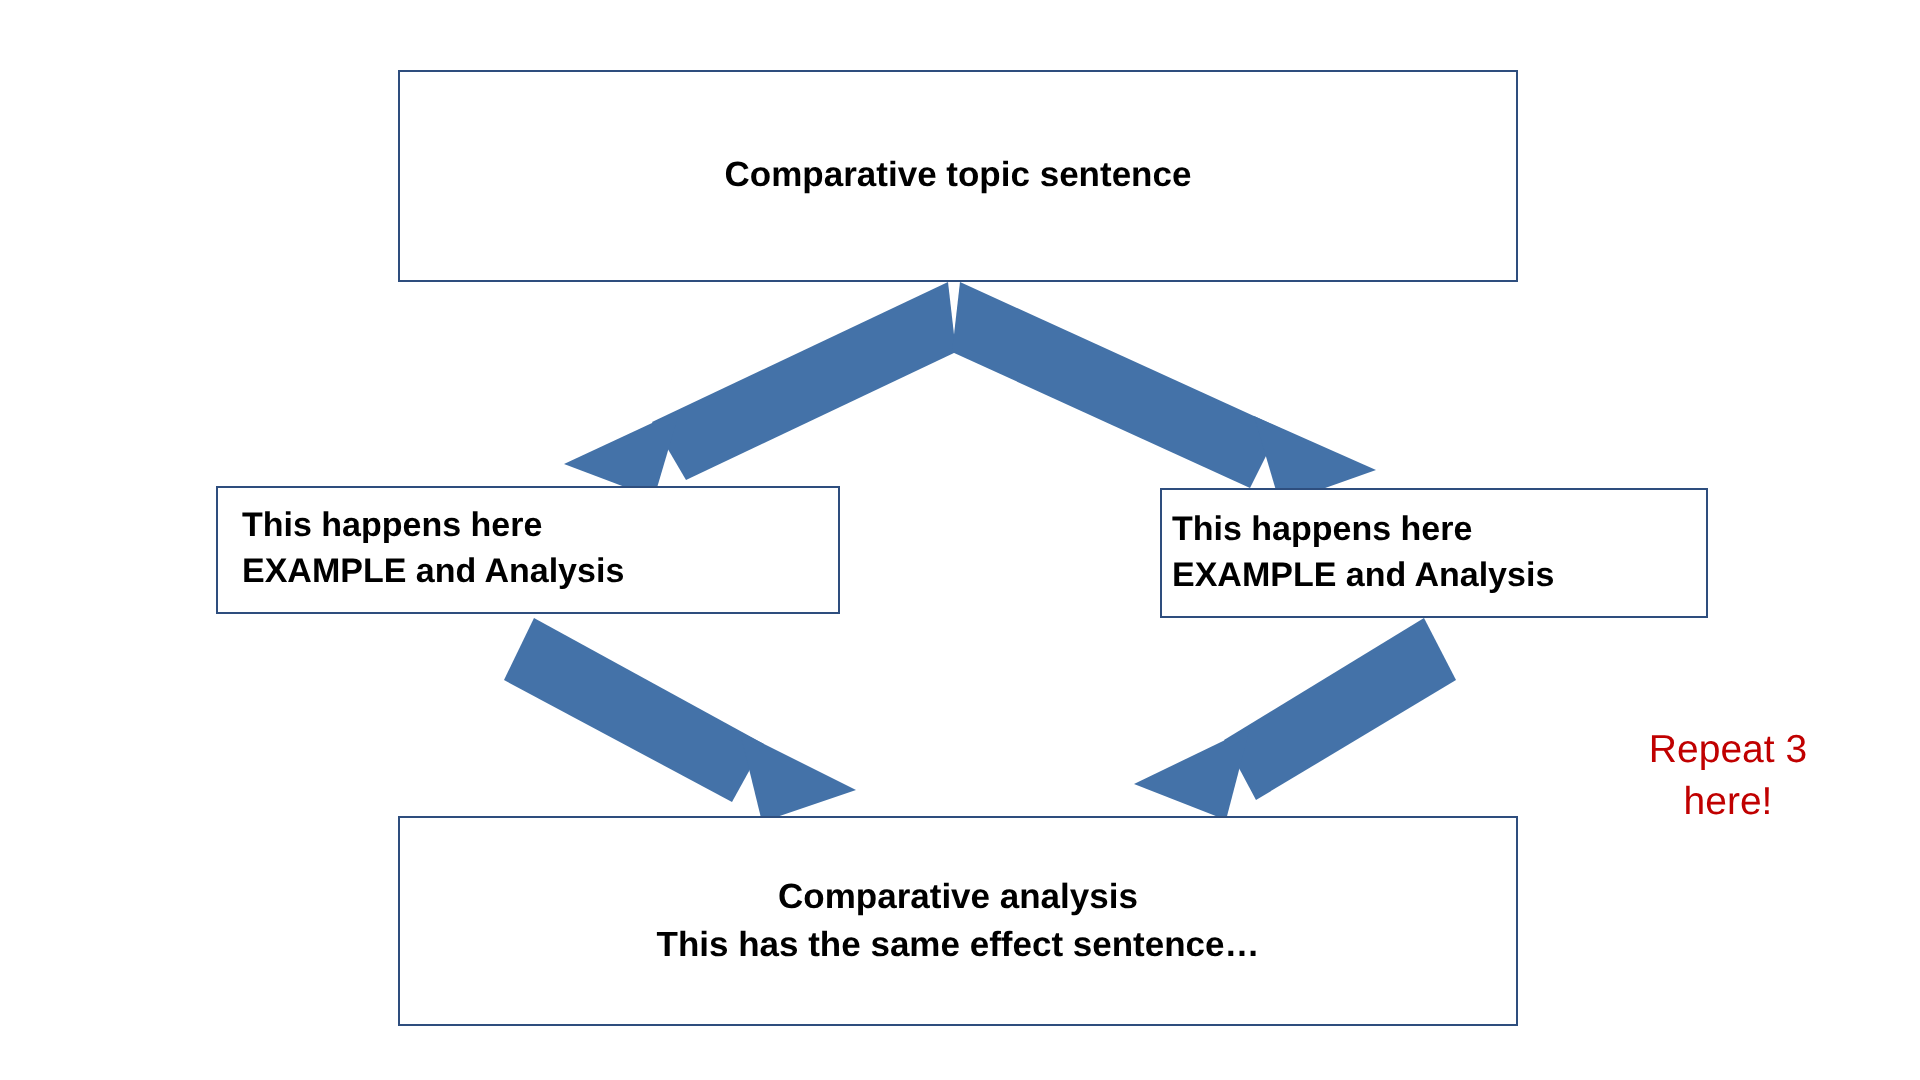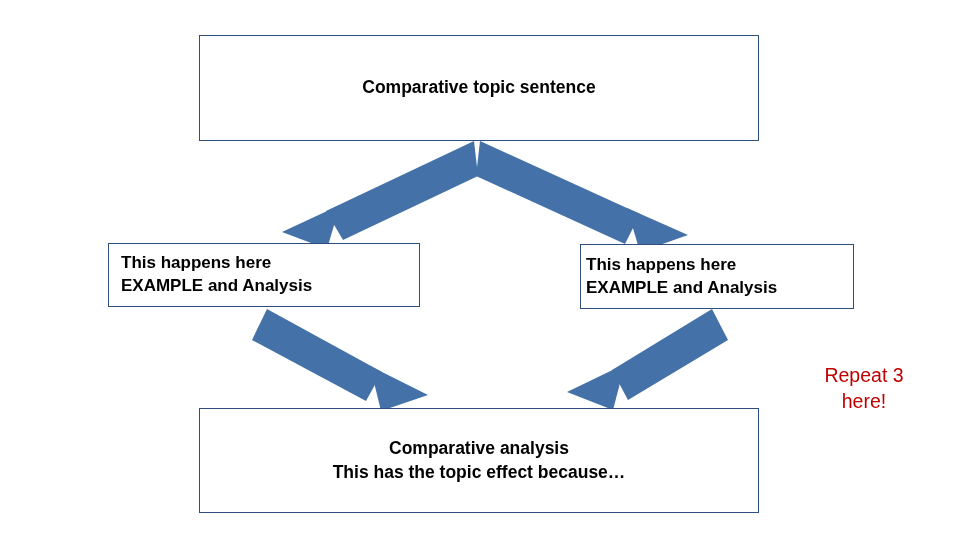--- a/index.html
+++ b/index.html
@@ -136,21 +136,21 @@
     <span class="line">EXAMPLE and Analysis</span>
   </div>
 
   <div class="box box-right">
     <span class="line">This happens here</span>
     <span class="line">EXAMPLE and Analysis</span>
   </div>
 
   <div class="box box-bottom">
     <span class="line">Comparative analysis</span>
-    <span class="line">This has the topic effect because…</span>
+    <span class="line">This has the same effect sentence…</span>
   </div>
 
   <div class="repeat-note">
     <span class="line">Repeat 3</span>
     <span class="line">here!</span>
   </div>
 
 </div>
 
 </body></html>

